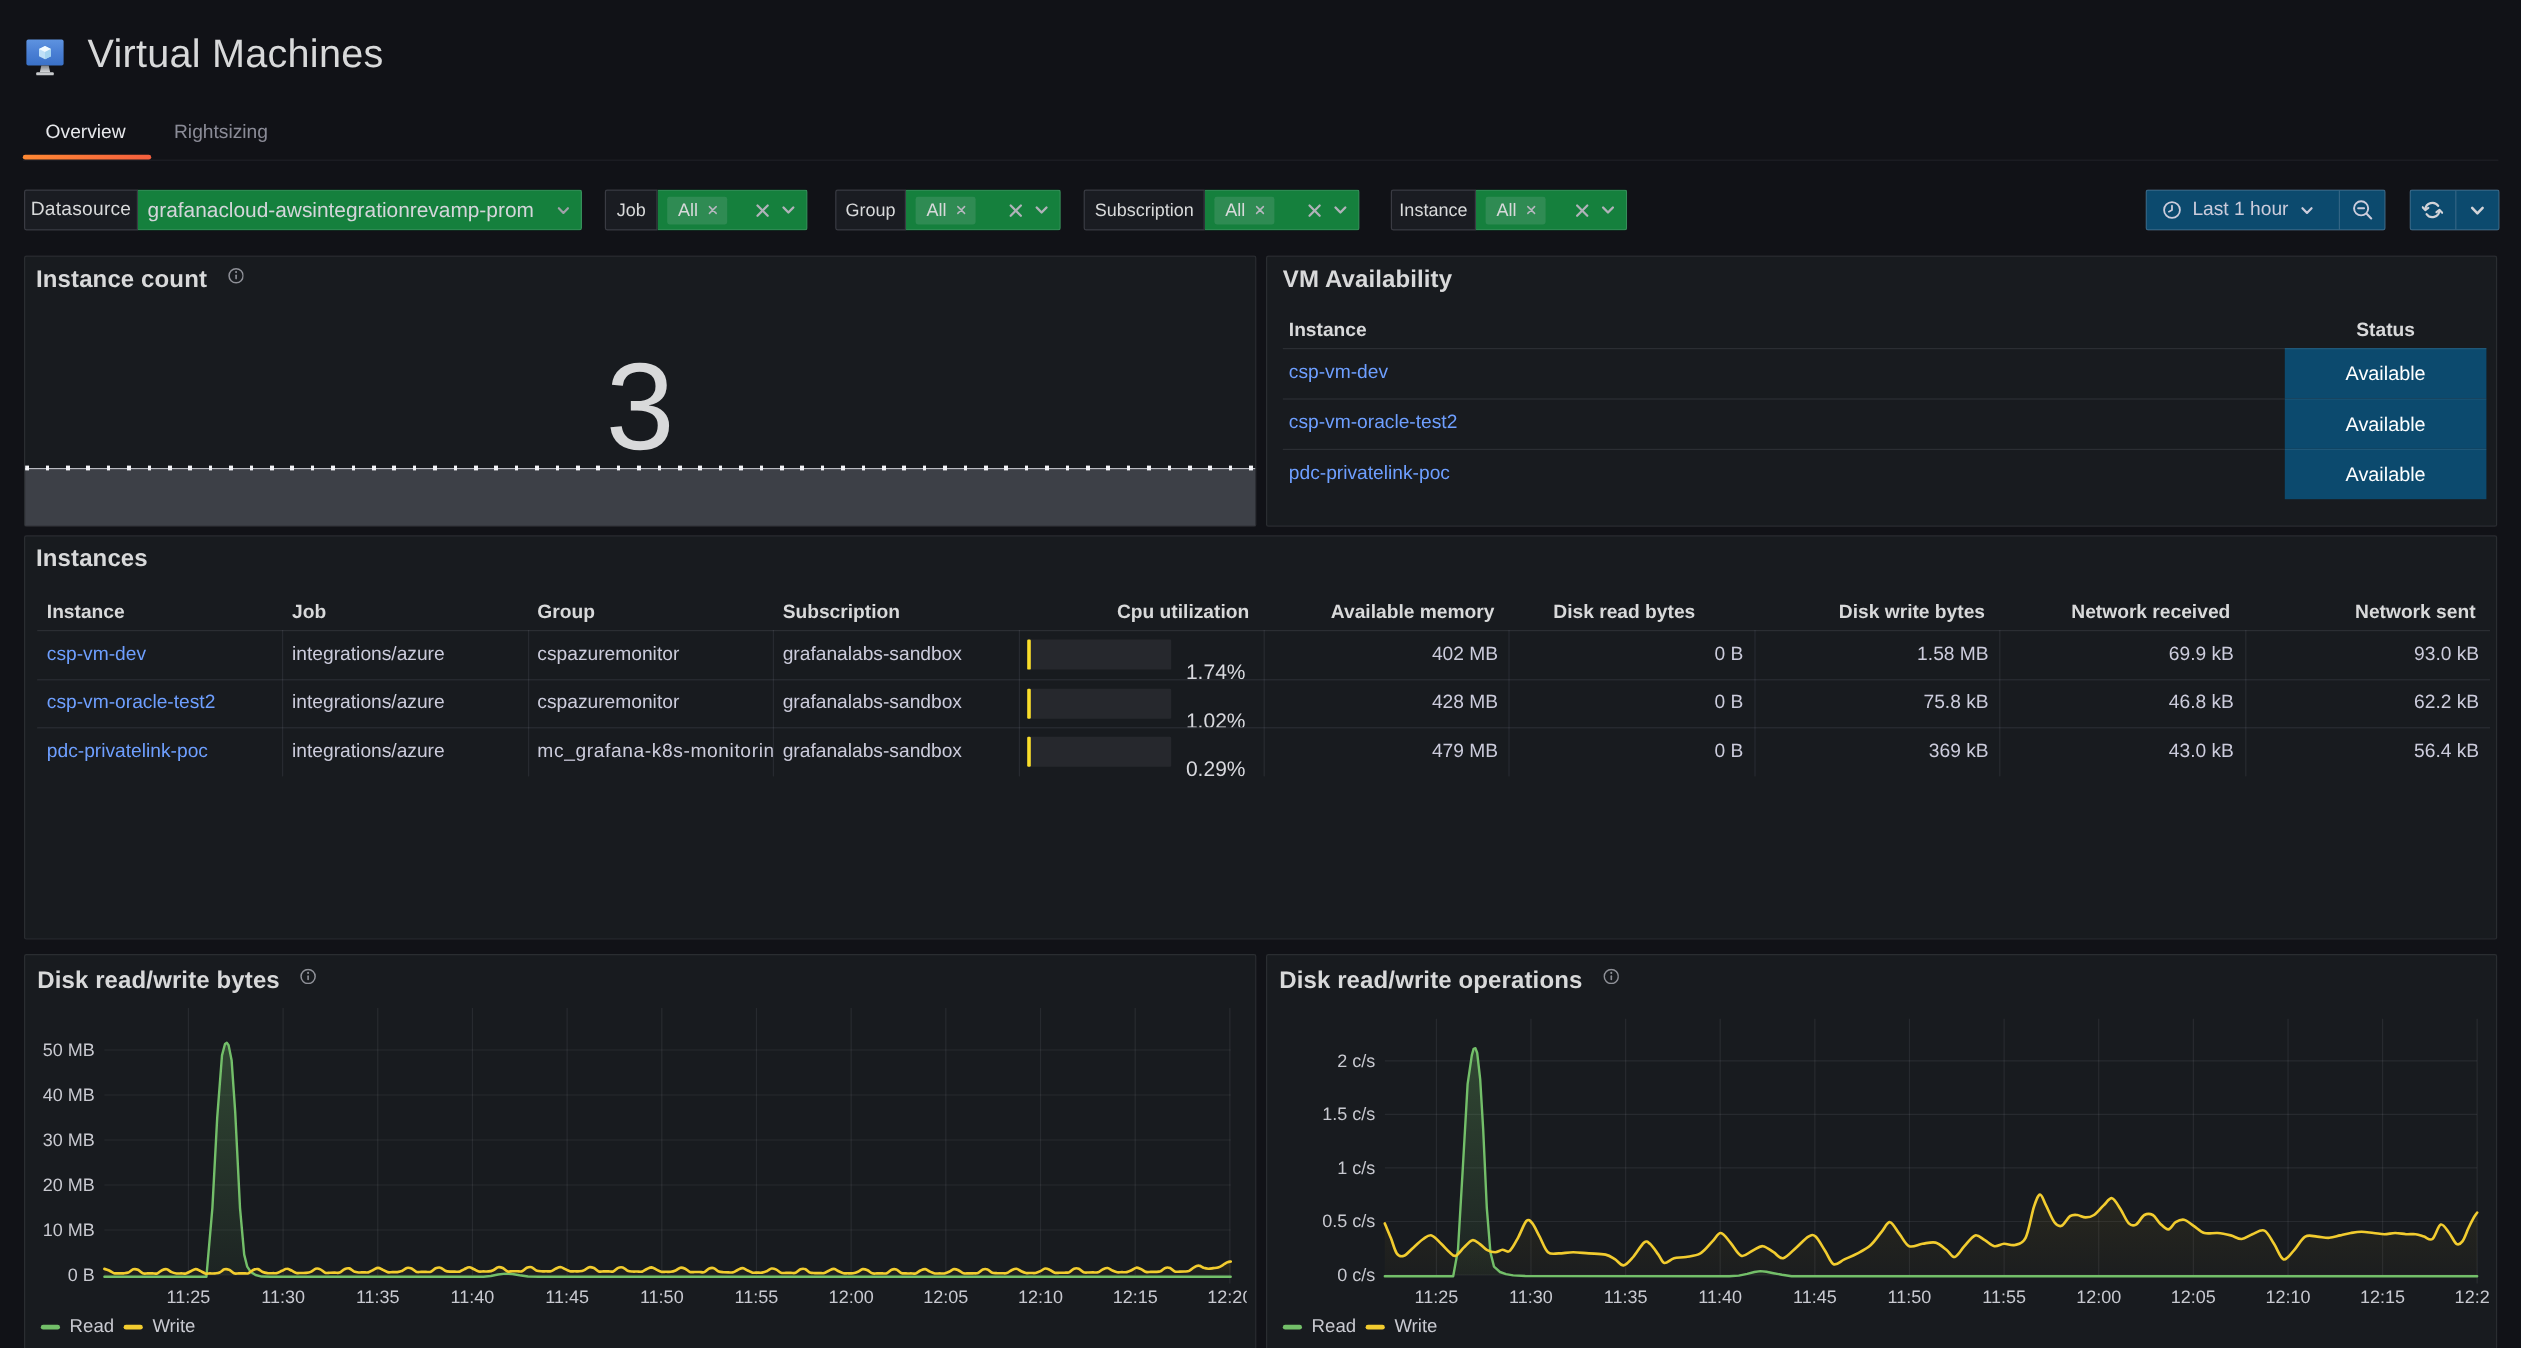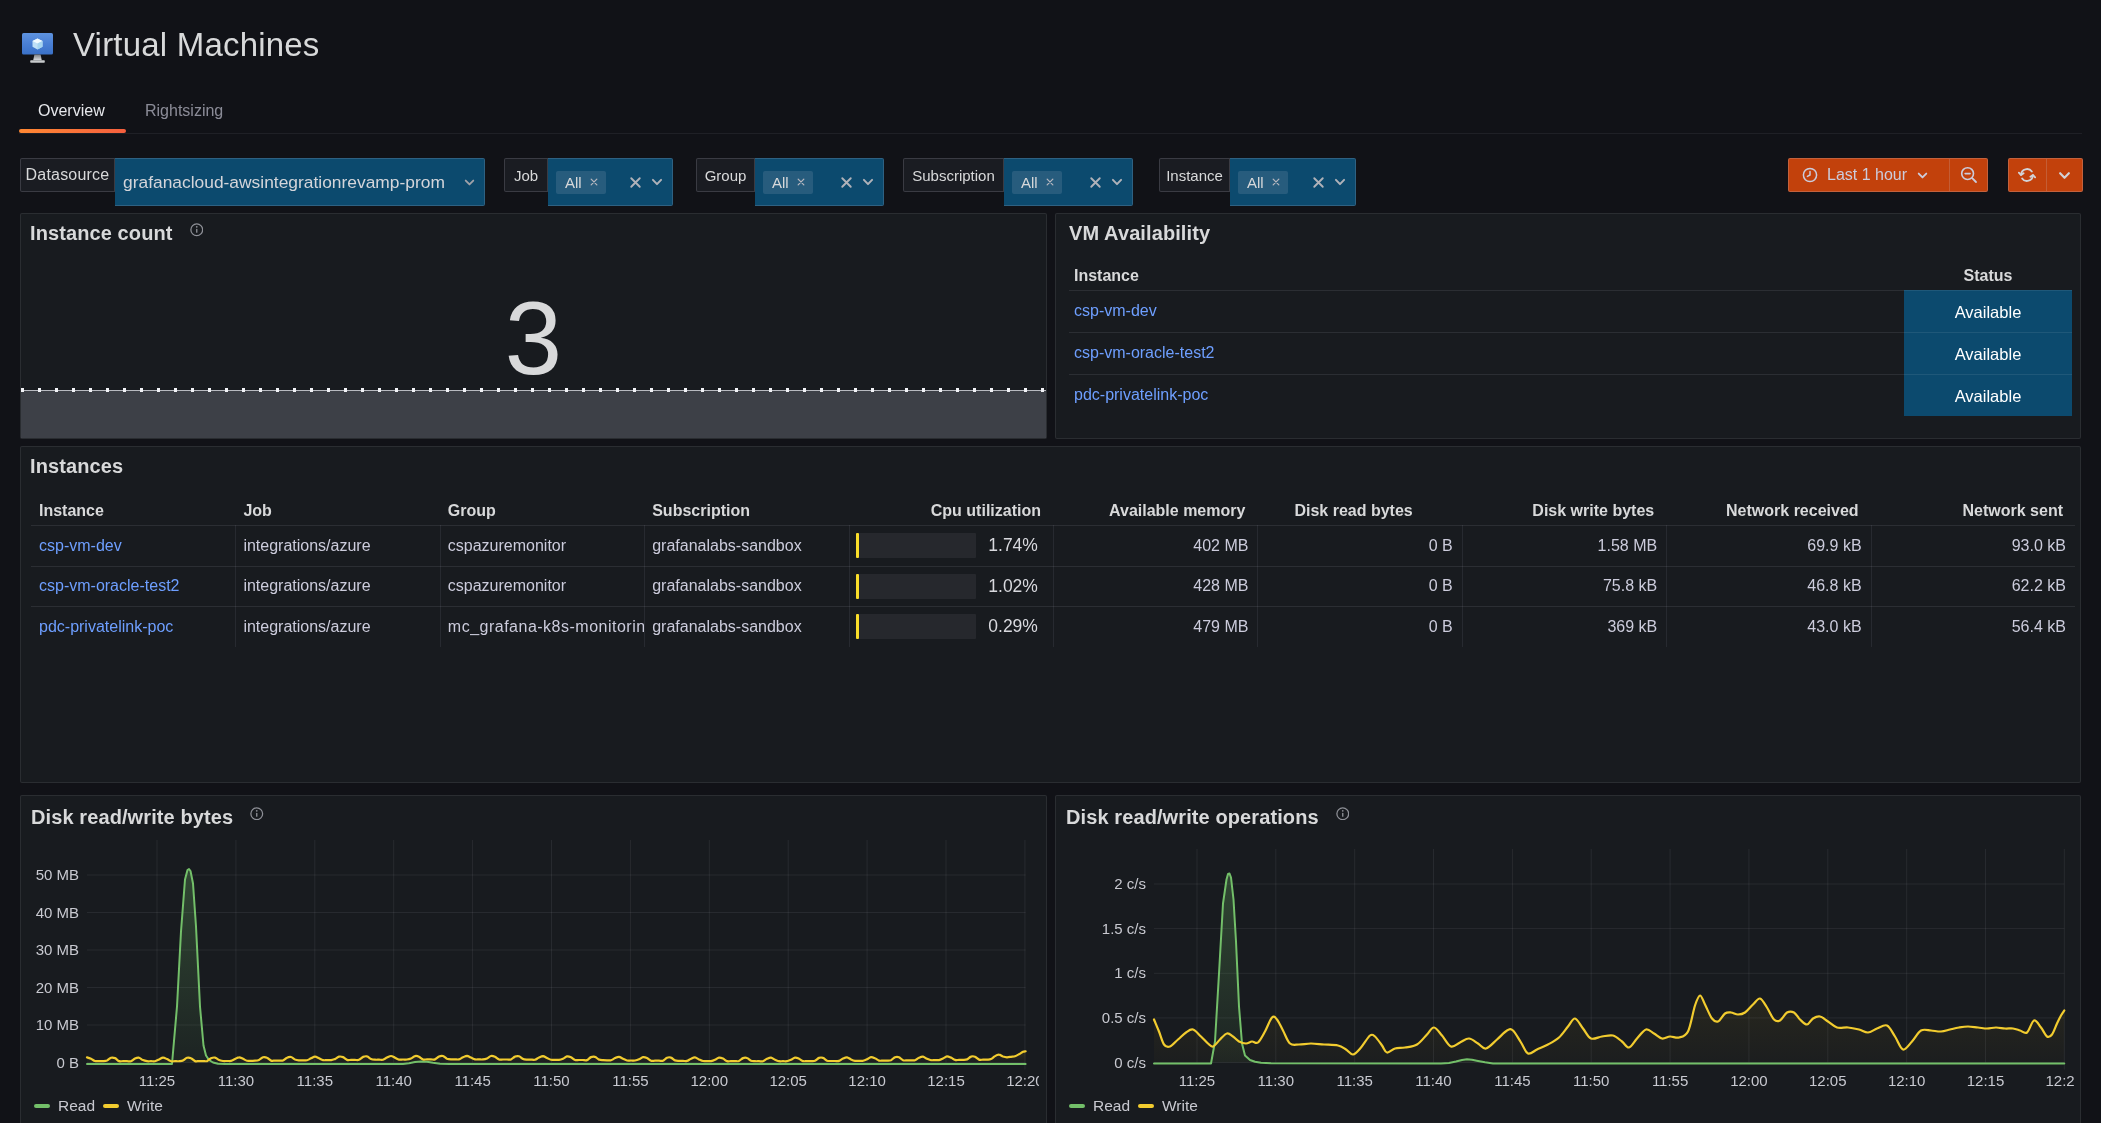--- a/index.html
+++ b/index.html
@@ -10,31 +10,31 @@
 .ptitle { position:absolute; left:9px; top:8px; font-size:20px; font-weight:700; color:#d8d9da; letter-spacing:0.1px; display:flex; align-items:flex-start; gap:17px;}
 .ptitle .inf { display:inline-block; margin-top:1px; }
 .th { position:absolute; height:28px; line-height:28px; font-size:16px; font-weight:700; color:#d8d9da; overflow:hidden; white-space:nowrap; }
 .cell { position:absolute; font-size:16px; color:#ccccdc; overflow:hidden; white-space:nowrap; }
 .link { color:#6e9fff; }
 .hline { position:absolute; height:1px; background:rgba(204,204,220,0.11); }
 .vline { position:absolute; width:1px; background:rgba(204,204,220,0.09); }
 .gcell { position:absolute; background:#0c4a6e; color:#ffffff; font-size:16.5px; text-align:center; border-top:1px solid rgba(255,255,255,0.08); }
 .gtrack { position:absolute; background:rgba(204,204,220,0.08); border-radius:1px; }
 .gbar { position:absolute; width:3px; background:#fade2a; border-radius:1px; }
-.gval { position:absolute; text-align:center; font-size:17.5px; color:#d8d9de; }
+.gval { position:absolute; text-align:center; font-size:17.5px; color:#d8d9de;margin-top:15px; }
 .fgrp { position:absolute; top:158px; height:34px; display:flex; }
 .flabel { height:34px; border:1px solid rgba(204,204,220,0.18); background:#1a1c22;
   color:#d8d9da; font-size:15px; font-weight:500; display:flex; align-items:center; justify-content:center;
   border-radius:2px 0 0 2px; white-space:nowrap; }
-.fval { flex:1; height:48px; border:1px solid rgba(204,204,220,0.18); border-left:none; background:#0c4a6e;
+.fval { flex:1; height:34px; border:1px solid rgba(204,204,220,0.18); border-left:none; background:#15803d;
   display:flex; align-items:center; padding:0 8px; border-radius:0 2px 2px 0; }
 .chip { background:rgba(204,204,220,0.14); color:#d8d9da; font-size:15px; font-weight:500;
   border-radius:2px; padding:3px 7px 3px 9px; display:inline-flex; align-items:center; gap:7px; }
 .ficons { margin-left:auto; display:inline-flex; align-items:center; gap:7px; }
-.tbtn { position:absolute; top:158px; height:34px; background:#c2410c; border:1px solid rgba(204,204,220,0.23);
+.tbtn { position:absolute; top:158px; height:34px; background:#0c4a6e; border:1px solid rgba(204,204,220,0.23);
   border-radius:2px; display:flex; align-items:center; color:#ccccdc; }
 .tseg { display:flex; align-items:center; height:100%; padding:0 10px; }
 .tsep { width:1px; height:100%; background:rgba(204,204,220,0.20); }
 .leg { position:absolute; font-size:15.5px; color:#c8c9d0; display:flex; align-items:center; gap:8px; }
 .dash { display:inline-block; width:16px; height:4px; border-radius:2px; }
 </style>
 </head>
 <body>
 
 <div class="abs" style="left:21px;top:32px;width:33px;height:32px">

